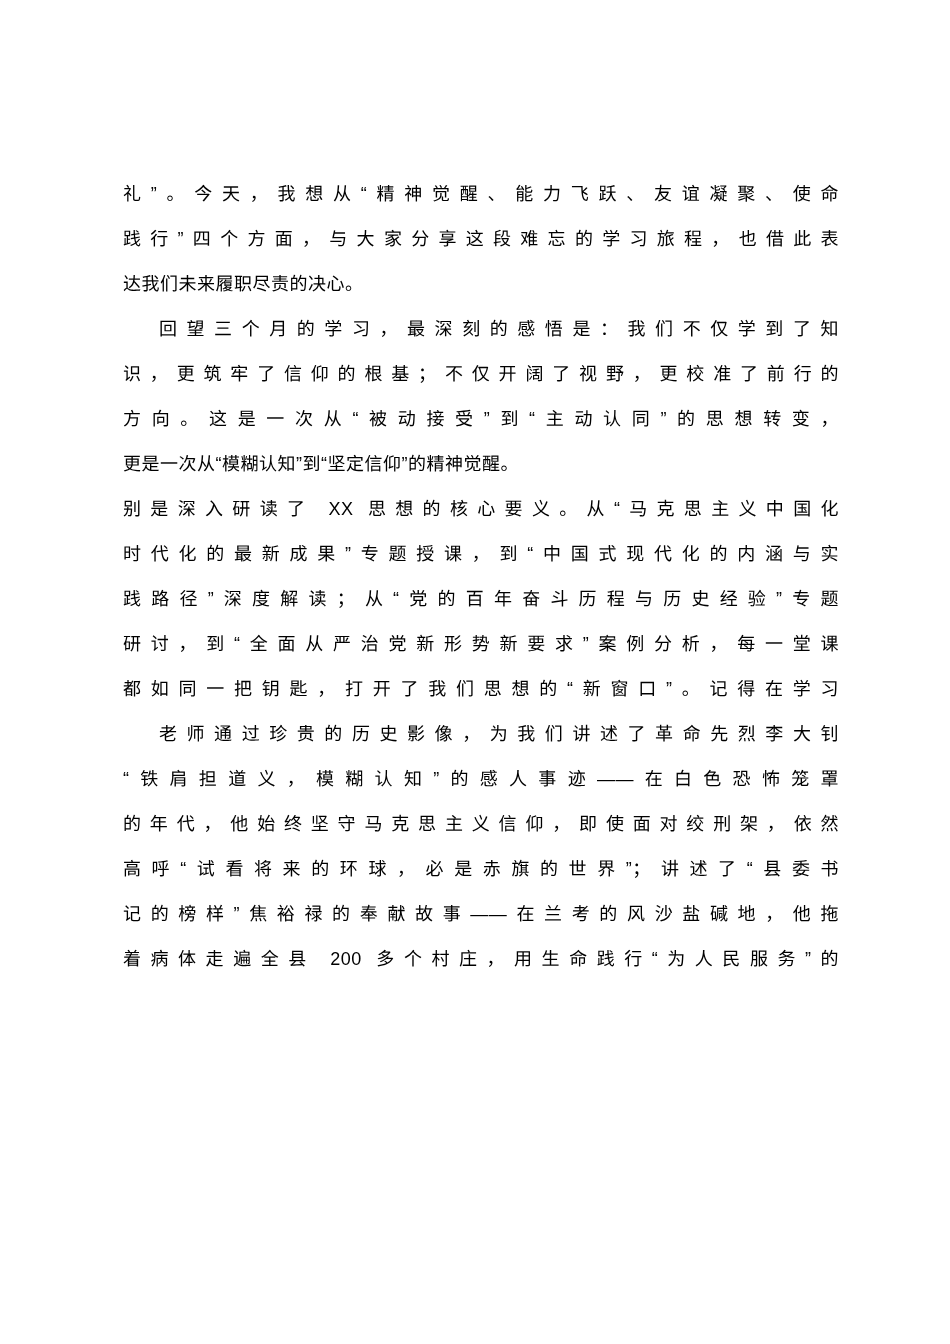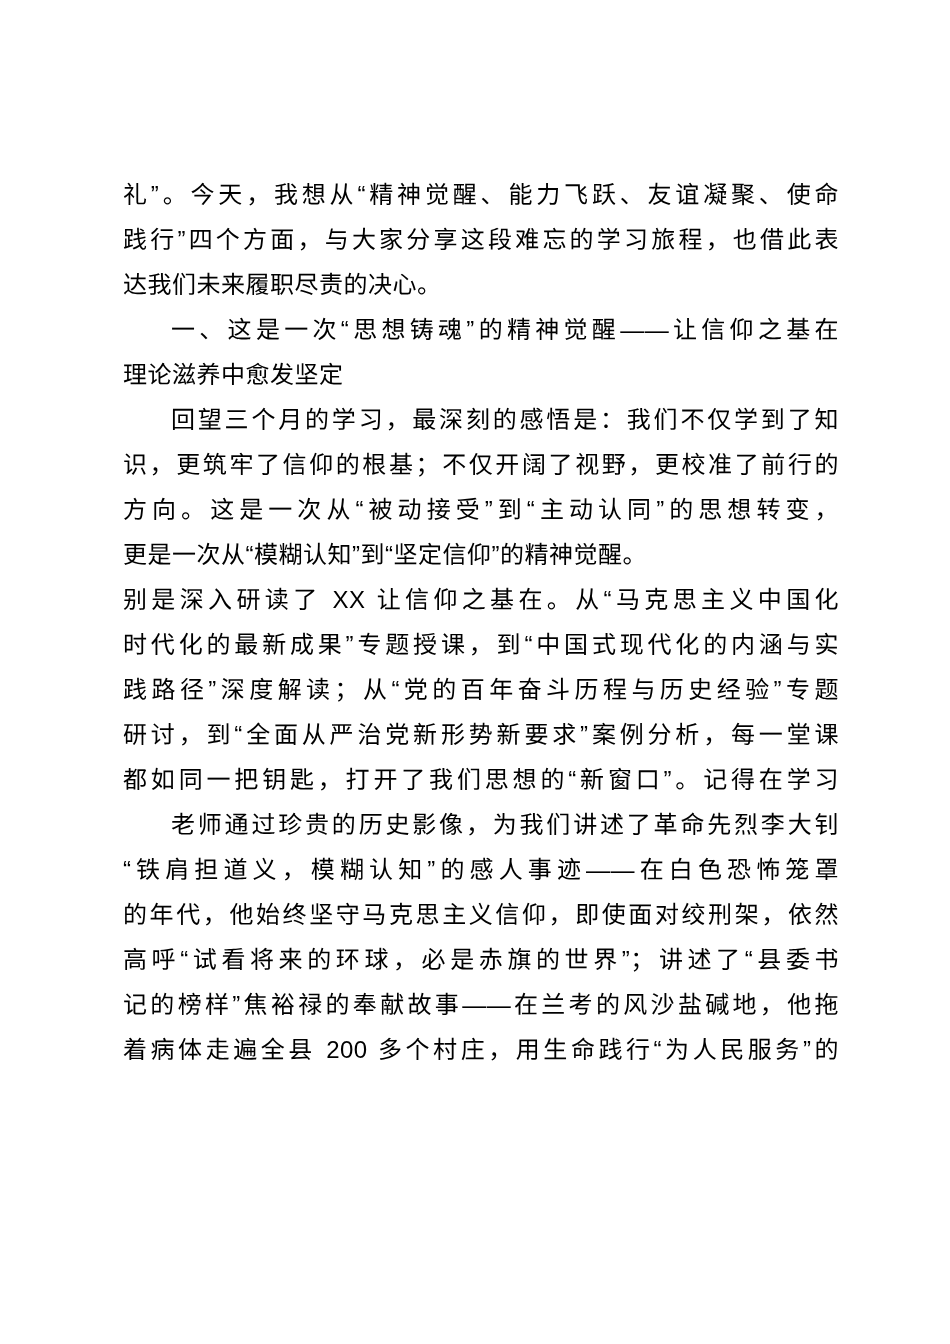--- a/index.html
+++ b/index.html
@@ -14,21 +14,21 @@
     background: #ffffff;
     color: #000000;
     overflow: hidden;
     font-family: "Liberation Sans", "DejaVu Sans", sans-serif;
   }
   .doc-body {
     position: absolute;
     left: 123px;
     top: 172px;
     width: 716px;
-    font-size: 24px;
+    font-size: 18px;
     line-height: 45px;
     letter-spacing: 0.5px;
     color: #000000;
   }
   .paragraph {
     margin: 0;
     padding: 0;
   }
   
   .line {
@@ -51,31 +51,27 @@
 <body>
 
 <div class="page" style="background: rgb(255, 255, 255); color: rgb(0, 0, 0);">
   <div class="doc-body">
       <div class="paragraph">
         <div class="line">礼”。今天，我想从“精神觉醒、能力飞跃、友谊凝聚、使命</div>
         <div class="line">践行”四个方面，与大家分享这段难忘的学习旅程，也借此表</div>
         <div class="line para-end">达我们未来履职尽责的决心。</div>
       </div>
       <div class="paragraph">
-        <div class="line indent">一、这是一次“思想铸魂”的精神觉醒——让信仰之基在</div>
-        <div class="line para-end">理论滋养中愈发坚定</div>
-      </div>
-      <div class="paragraph">
         <div class="line indent">回望三个月的学习，最深刻的感悟是：我们不仅学到了知</div>
         <div class="line">识，更筑牢了信仰的根基；不仅开阔了视野，更校准了前行的</div>
         <div class="line">方向。这是一次从“被动接受”到“主动认同”的思想转变，</div>
         <div class="line para-end">更是一次从“模糊认知”到“坚定信仰”的精神觉醒。</div>
       </div>
       <div class="paragraph">
-        <div class="line">别是深入研读了 XX 让信仰之基在。从“马克思主义中国化</div>
+        <div class="line">别是深入研读了 XX 思想的核心要义。从“马克思主义中国化</div>
         <div class="line">时代化的最新成果”专题授课，到“中国式现代化的内涵与实</div>
         <div class="line">践路径”深度解读；从“党的百年奋斗历程与历史经验”专题</div>
         <div class="line">研讨，到“全面从严治党新形势新要求”案例分析，每一堂课</div>
         <div class="line">都如同一把钥匙，打开了我们思想的“新窗口”。记得在学习</div>
       </div>
       <div class="paragraph">
         <div class="line indent">老师通过珍贵的历史影像，为我们讲述了革命先烈李大钊</div>
         <div class="line">“铁肩担道义，模糊认知”的感人事迹——在白色恐怖笼罩</div>
         <div class="line">的年代，他始终坚守马克思主义信仰，即使面对绞刑架，依然</div>
         <div class="line">高呼“试看将来的环球，必是赤旗的世界”；讲述了“县委书</div>

